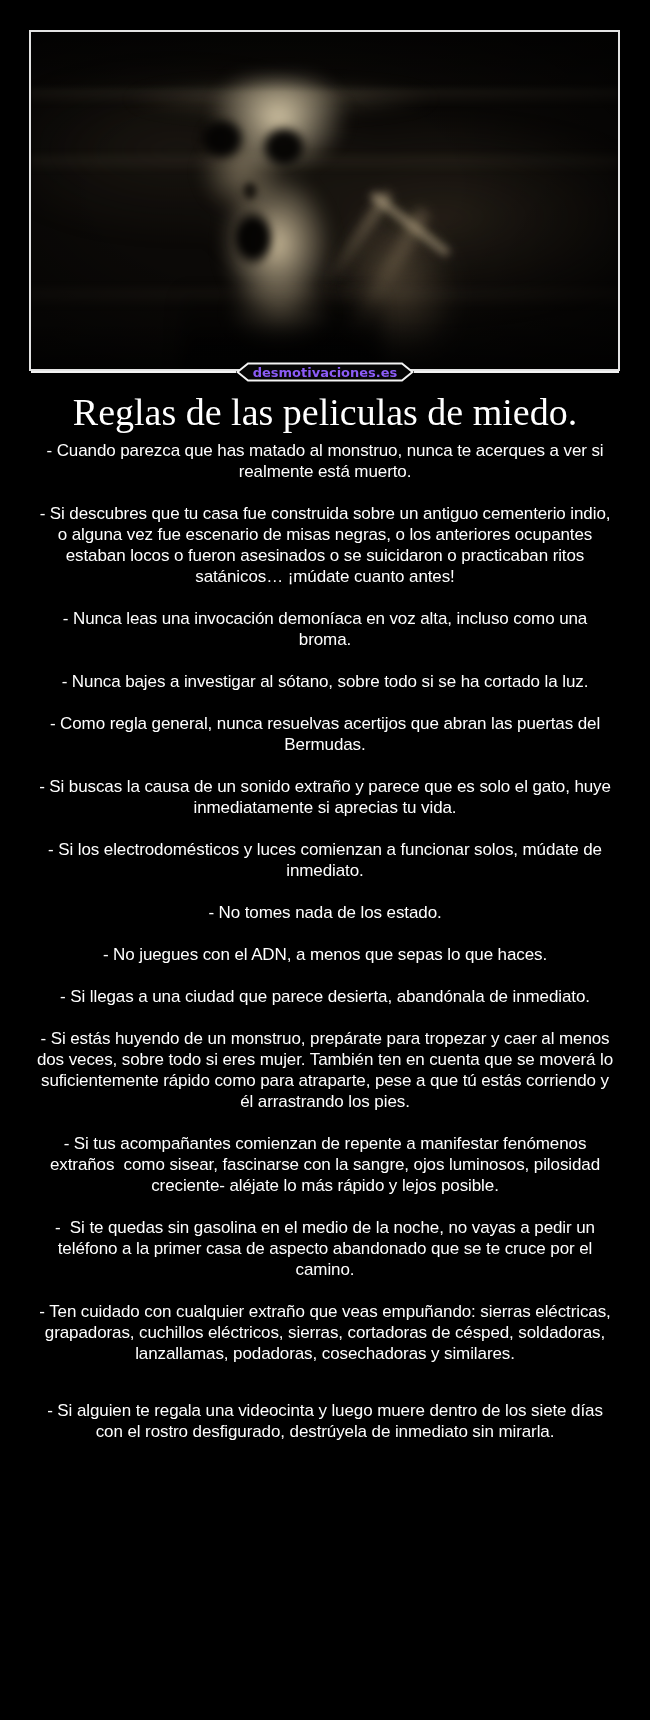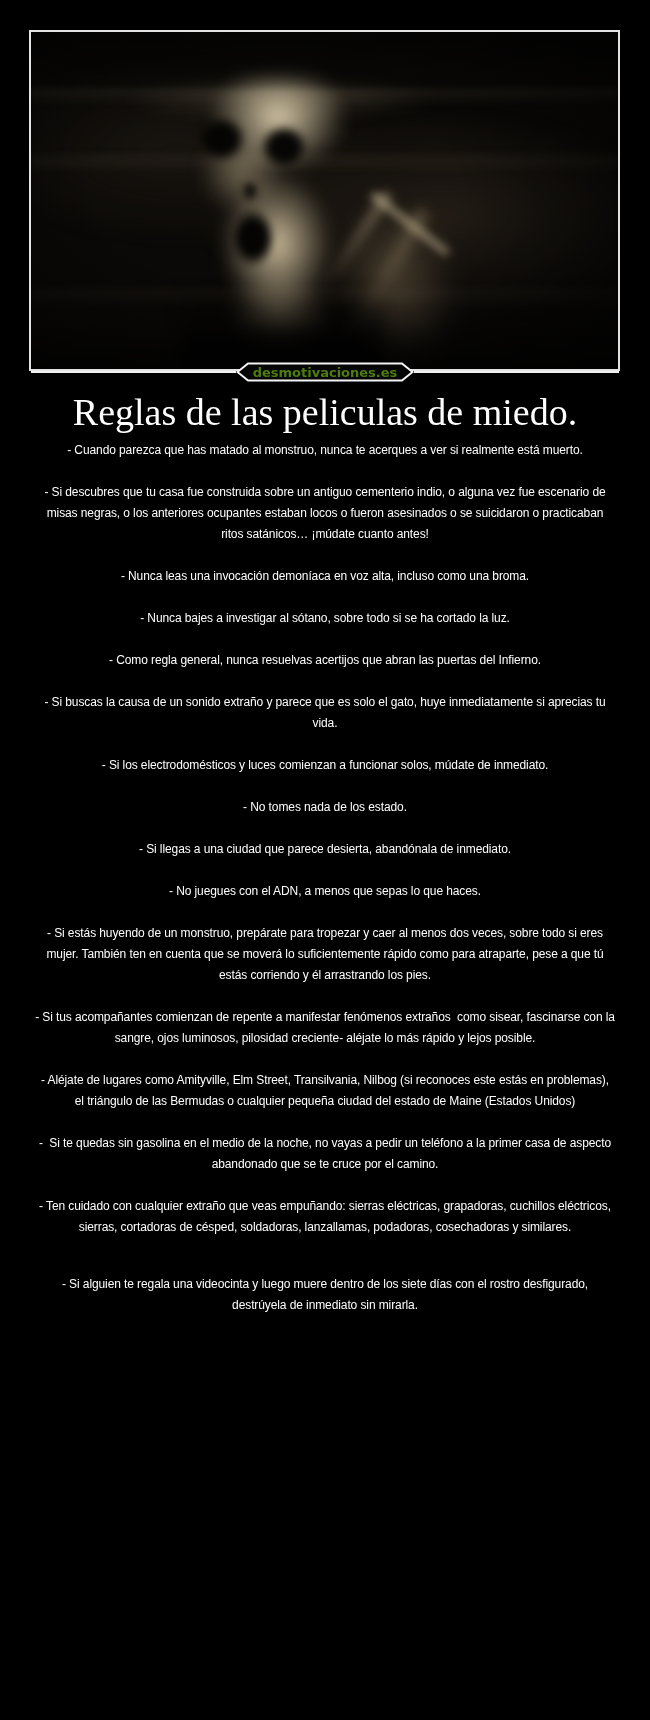--- a/index.html
+++ b/index.html
@@ -108,37 +108,37 @@
     position:absolute;left:31px;top:362px;width:588px;height:20px;
     display:flex;align-items:center;
   }
   .wm-line{flex:1;height:2px;background:#f2f2f2;}
   .wm-badge{position:relative;width:178px;height:20px;flex:0 0 auto;}
   .wm-badge svg{position:absolute;left:0;top:0;}
   .wm-text{
     position:absolute;left:0;top:0;width:178px;height:20px;
     display:flex;align-items:center;justify-content:center;
     font-family:"DejaVu Sans", sans-serif;
-    font-size:13px;font-weight:bold;color:#4d7c0f;letter-spacing:0px;
+    font-size:13px;font-weight:bold;color:#8b5cf6;letter-spacing:0px;
     padding-top:1px;box-sizing:border-box;
   }
 
   
   .poster-title{
     position:absolute;left:0;top:391px;width:650px;
     text-align:center;
     font-family:"Liberation Serif", serif;
     font-size:38px;line-height:42px;
     color:#fff;
     white-space:nowrap;
   }
   .rules{
     position:absolute;left:35px;top:440px;width:580px;
     text-align:center;
-    font-size:12px;line-height:21px;
+    font-size:17px;line-height:21px;
     letter-spacing:-0.1px;
     color:#fff;
   }
   .rule{
     margin:0 0 21px 0;
     white-space:pre-wrap;
   }
   .rule:last-child{margin-bottom:0;margin-top:36px;}
 </style>
 </head>
@@ -172,25 +172,24 @@
   <div class="wm-line"></div>
 </div>
 
 <div class="poster-title">Reglas de las peliculas de miedo.</div>
 
 <div class="rules">
     <div class="rule">- Cuando parezca que has matado al monstruo, nunca te acerques a ver si realmente está muerto.</div>
     <div class="rule">- Si descubres que tu casa fue construida sobre un antiguo cementerio indio, o alguna vez fue escenario de misas negras, o los anteriores ocupantes estaban locos o fueron asesinados o se suicidaron o practicaban ritos satánicos… ¡múdate cuanto antes!</div>
     <div class="rule">- Nunca leas una invocación demoníaca en voz alta, incluso como una broma.</div>
     <div class="rule">- Nunca bajes a investigar al sótano, sobre todo si se ha cortado la luz.</div>
-    <div class="rule">- Como regla general, nunca resuelvas acertijos que abran las puertas del Infierno.</div>
+    <div class="rule">- Como regla general, nunca resuelvas acertijos que abran las puertas del Bermudas.</div>
     <div class="rule">- Si buscas la causa de un sonido extraño y parece que es solo el gato, huye inmediatamente si aprecias tu vida.</div>
     <div class="rule">- Si los electrodomésticos y luces comienzan a funcionar solos, múdate de inmediato.</div>
     <div class="rule">- No tomes nada de los estado.</div>
+    <div class="rule">- No juegues con el ADN, a menos que sepas lo que haces.</div>
     <div class="rule">- Si llegas a una ciudad que parece desierta, abandónala de inmediato.</div>
-    <div class="rule">- No juegues con el ADN, a menos que sepas lo que haces.</div>
     <div class="rule">- Si estás huyendo de un monstruo, prepárate para tropezar y caer al menos dos veces, sobre todo si eres mujer. También ten en cuenta que se moverá lo suficientemente rápido como para atraparte, pese a que tú estás corriendo y él arrastrando los pies.</div>
     <div class="rule">- Si tus acompañantes comienzan de repente a manifestar fenómenos extraños  como sisear, fascinarse con la sangre, ojos luminosos, pilosidad creciente- aléjate lo más rápido y lejos posible.</div>
-    <div class="rule">- Aléjate de lugares como Amityville, Elm Street, Transilvania, Nilbog (si reconoces este estás en problemas), el triángulo de las Bermudas o cualquier pequeña ciudad del estado de Maine (Estados Unidos)</div>
     <div class="rule">-  Si te quedas sin gasolina en el medio de la noche, no vayas a pedir un teléfono a la primer casa de aspecto abandonado que se te cruce por el camino.</div>
     <div class="rule">- Ten cuidado con cualquier extraño que veas empuñando: sierras eléctricas, grapadoras, cuchillos eléctricos, sierras, cortadoras de césped, soldadoras, lanzallamas, podadoras, cosechadoras y similares.</div>
     <div class="rule">- Si alguien te regala una videocinta y luego muere dentro de los siete días con el rostro desfigurado, destrúyela de inmediato sin mirarla.</div>
   </div>
 
 </body></html>

